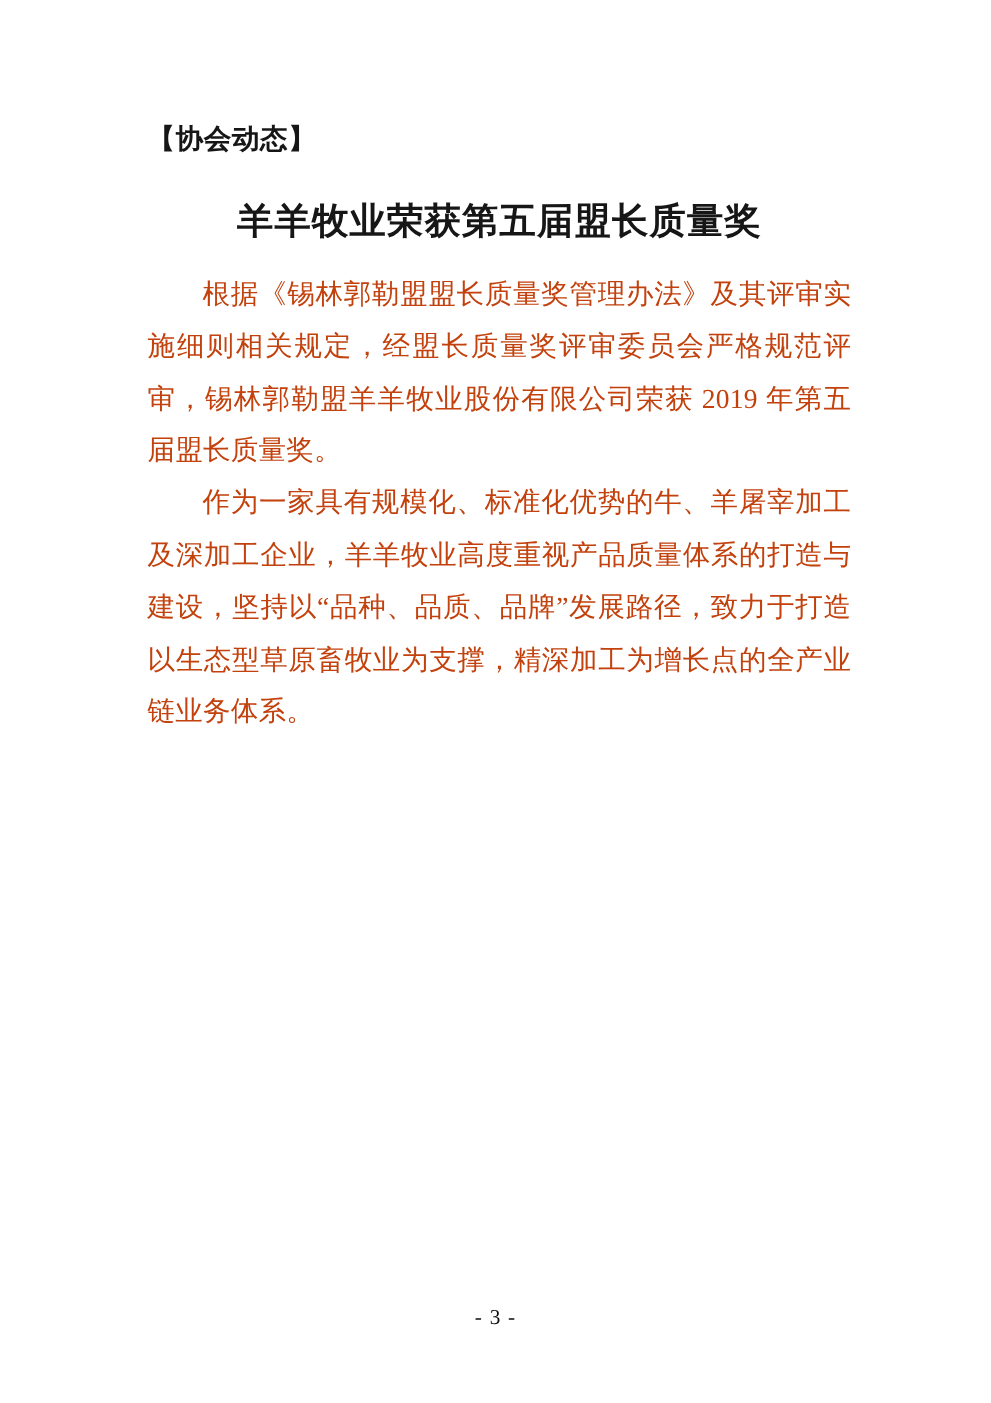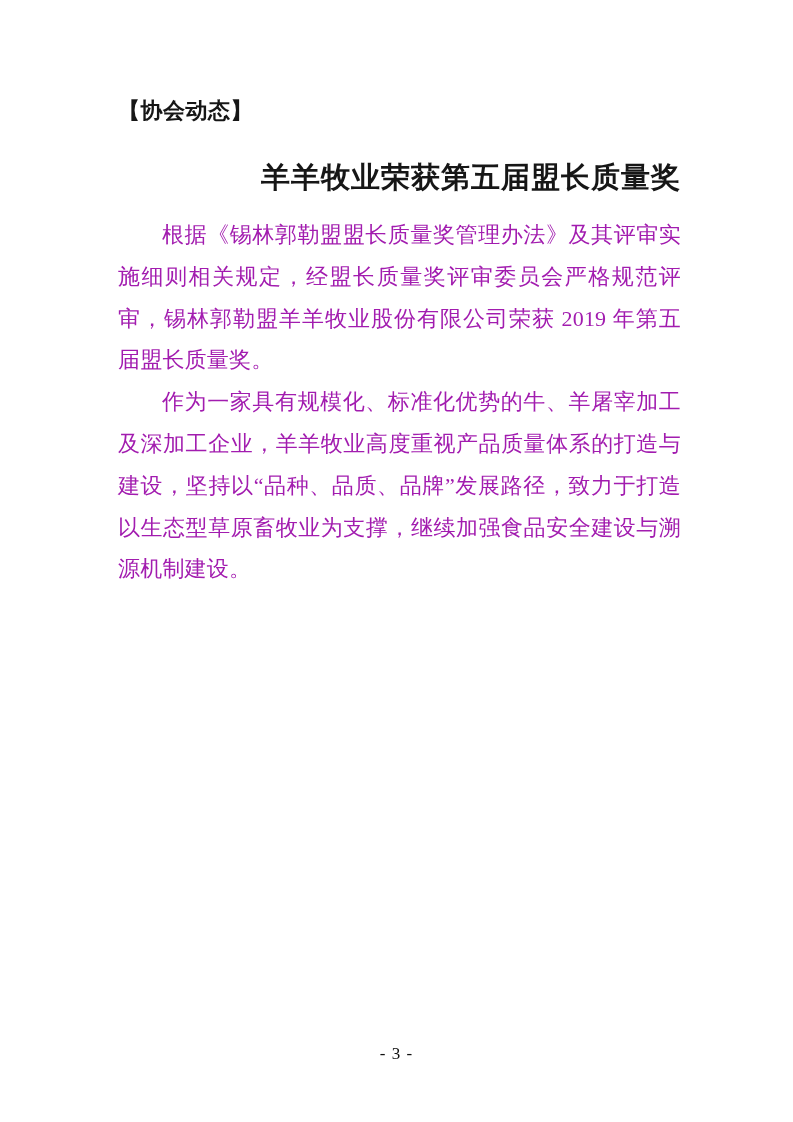--- a/index.html
+++ b/index.html
@@ -27,36 +27,36 @@
     font-weight: bold;
     font-size: 22px;
     line-height: 30px;
     letter-spacing: 0.5px;
     color: #161616;
   }
   .article-title {
     margin: 32px 0 0 0;
     font-size: 29px;
     font-weight: bold;
-    text-align: right;
+    text-align: center;
     line-height: 38px;
     letter-spacing: 1px;
     color: #161616;
   }
   .body-text {
     margin-top: 18px;
   }
   .para {
     margin: 0;
     font-size: 22px;
     line-height: 41.8px;
     text-align: justify;
     text-indent: 2em;
     letter-spacing: 0.2px;
-    color: #a21caf;
+    color: #c2410c;
     word-break: break-all;
   }
   .page-footer {
     position: absolute;
     left: 0;
     top: 1042px;
     width: 793px;
     text-align: center;
     font-size: 17px;
     line-height: 24px;
@@ -68,18 +68,18 @@
 <body>
 
 <div class="page">
 
   <div class="section-header">【协会动态】</div>
 
   <h1 class="article-title">羊羊牧业荣获第五届盟长质量奖</h1>
 
   <div class="body-text">
     <p class="para">根据《锡林郭勒盟盟长质量奖管理办法》及其评审实施细则相关规定，经盟长质量奖评审委员会严格规范评审，锡林郭勒盟羊羊牧业股份有限公司荣获 2019 年第五届盟长质量奖。</p>
-    <p class="para">作为一家具有规模化、标准化优势的牛、羊屠宰加工及深加工企业，羊羊牧业高度重视产品质量体系的打造与建设，坚持以“品种、品质、品牌”发展路径，致力于打造以生态型草原畜牧业为支撑，继续加强食品安全建设与溯源机制建设。</p>
+    <p class="para">作为一家具有规模化、标准化优势的牛、羊屠宰加工及深加工企业，羊羊牧业高度重视产品质量体系的打造与建设，坚持以“品种、品质、品牌”发展路径，致力于打造以生态型草原畜牧业为支撑，精深加工为增长点的全产业链业务体系。</p>
   </div>
 
   <div class="page-footer">- 3 -</div>
 
 </div>
 
 </body></html>

